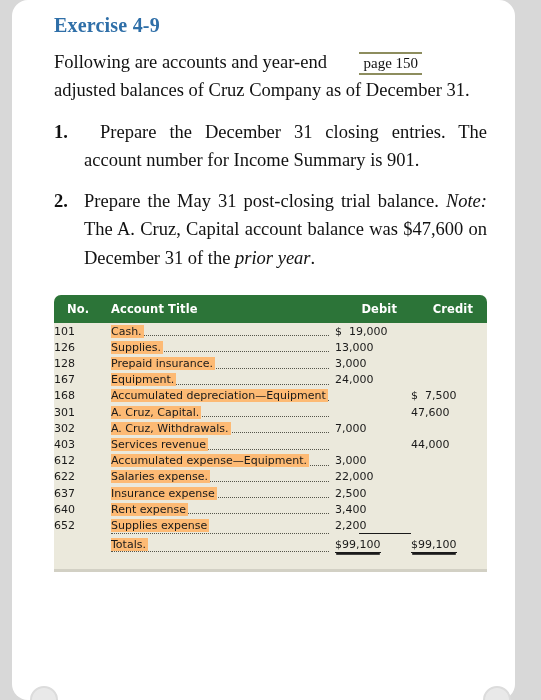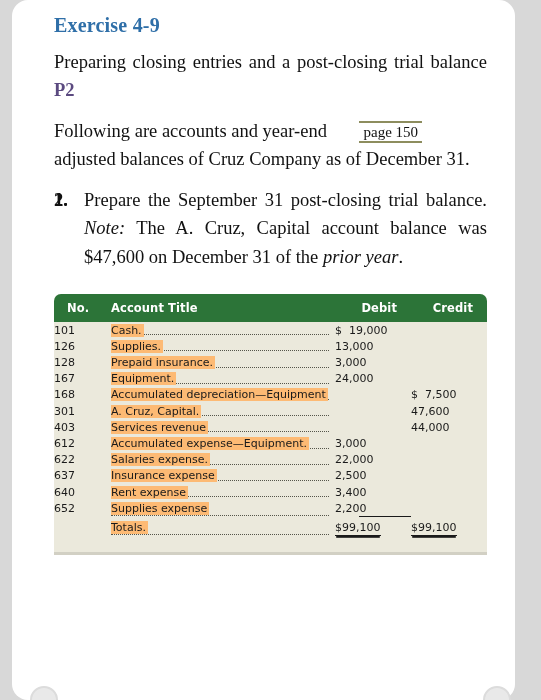--- a/index.html
+++ b/index.html
@@ -179,31 +179,31 @@
   .arc.right { right: 30px; }
 </style>
 </head>
 <body>
 
 <div id="page">
   <div id="content">
 
     <h1 class="exercise-title">Exercise 4-9</h1>
 
-    <p class="para"><span>Preparing closing entries and a post-closing trial balance</span> <span class="p-code">P2</span></p>
 
     <p class="para"><span>Following are accounts and year-end</span> <span class="page-marker">page 150</span><br><span>adjusted balances of Cruz Company as of December 31.</span></p>
 
     <div class="num-item">
       <span class="marker">1.</span>
+      <span class="first-indent">Prepare the December 31 closing entries. The account number for Income Summary is 901.</span>
     </div>
 
     <div class="num-item">
       <span class="marker">2.</span>
-      <span>Prepare the September 31 post-closing trial balance. </span><span class="note-em">Note:</span><span> The A. Cruz, Capital account balance was $47,600 on December 31 of the </span><span class="note-em">prior year</span><span>.</span>
+      <span>Prepare the May 31 post-closing trial balance. </span><span class="note-em">Note:</span><span> The A. Cruz, Capital account balance was $47,600 on December 31 of the </span><span class="note-em">prior year</span><span>.</span>
     </div>
 
     <div class="table-wrap">
       <table class="tb">
         <thead>
           <tr>
             <th class="c-no">No.</th>
             <th class="c-title">Account Title</th>
             <th class="c-debit">Debit</th>
             <th class="c-credit">Credit</th>
@@ -240,20 +240,26 @@
               <td class="debit"></td>
               <td class="credit"><span class="amt">$&nbsp;&nbsp;7,500</span></td>
             </tr>
             <tr>
               <td class="no">301</td>
               <td class="title"><span class="dots"></span><span class="lbl">A. Cruz, Capital.</span></td>
               <td class="debit"></td>
               <td class="credit"><span class="amt">47,600</span></td>
             </tr>
             <tr>
+              <td class="no">302</td>
+              <td class="title"><span class="dots"></span><span class="lbl">A. Cruz, Withdrawals.</span></td>
+              <td class="debit"><span class="amt">7,000</span></td>
+              <td class="credit"></td>
+            </tr>
+            <tr>
               <td class="no">403</td>
               <td class="title"><span class="dots"></span><span class="lbl">Services revenue</span></td>
               <td class="debit"></td>
               <td class="credit"><span class="amt">44,000</span></td>
             </tr>
             <tr>
               <td class="no">612</td>
               <td class="title"><span class="dots"></span><span class="lbl">Accumulated expense—Equipment.</span></td>
               <td class="debit"><span class="amt">3,000</span></td>
               <td class="credit"></td>

